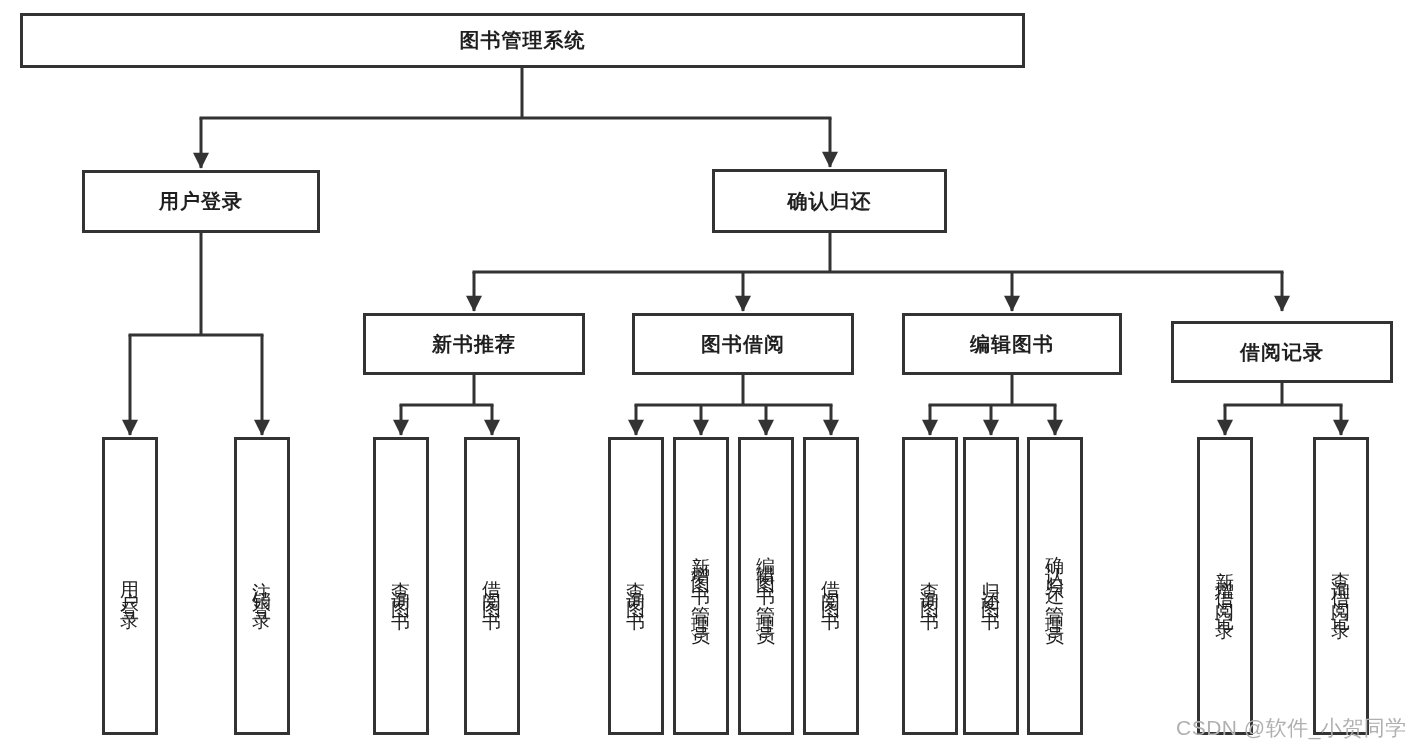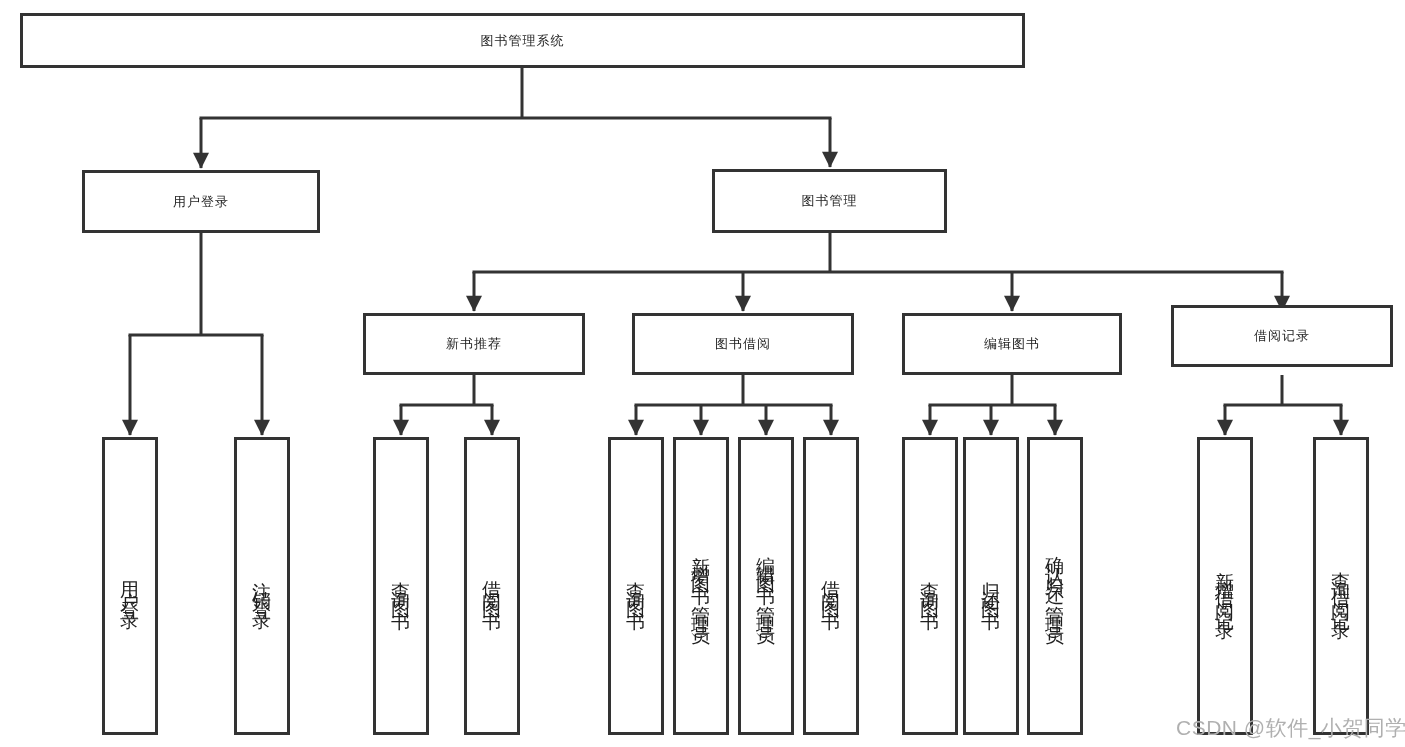--- a/index.html
+++ b/index.html
@@ -38,24 +38,25 @@
     position: absolute;
     box-sizing: border-box;
     background: var(--bg);
     border: 3px solid var(--line);
     display: flex;
     align-items: center;
     justify-content: center;
     z-index: 2;
   }
   .hlbl {
-    font-size: 13px;
+    font-size: 20px;
     color: var(--text);
     letter-spacing: 1px;
     white-space: nowrap;
+    font-weight: bold;
   }
   .leaf {
     width: 56px;
     height: 298px;
   }
   .vlbl {
     writing-mode: vertical-rl;
     text-orientation: mixed;
     font-size: 19px;
     letter-spacing: 10px;
@@ -141,33 +142,33 @@
   </svg>
 
   <div class="node" style="left:20px; top:13px; width:1005px; height:55px;">
     <span class="hlbl">图书管理系统</span>
   </div>
 
   <div class="node" style="left:82px; top:170px; width:238px; height:63px;">
     <span class="hlbl">用户登录</span>
   </div>
   <div class="node" style="left:712px; top:169px; width:235px; height:64px;">
-    <span class="hlbl">图书管理</span>
+    <span class="hlbl">确认归还</span>
   </div>
 
   <div class="node" style="left:363px; top:313px; width:222px; height:62px;">
     <span class="hlbl">新书推荐</span>
   </div>
   <div class="node" style="left:632px; top:313px; width:222px; height:62px;">
     <span class="hlbl">图书借阅</span>
   </div>
   <div class="node" style="left:902px; top:313px; width:220px; height:62px;">
     <span class="hlbl">编辑图书</span>
   </div>
-  <div class="node" style="left:1171px; top:305px; width:222px; height:62px;">
+  <div class="node" style="left:1171px; top:321px; width:222px; height:62px;">
     <span class="hlbl">借阅记录</span>
   </div>
 
   <div class="node leaf" style="left:102px; top:437px;">
     <span class="vlbl">用户登录</span>
   </div>
   <div class="node leaf" style="left:234px; top:437px;">
     <span class="vlbl">注销登录</span>
   </div>
 

